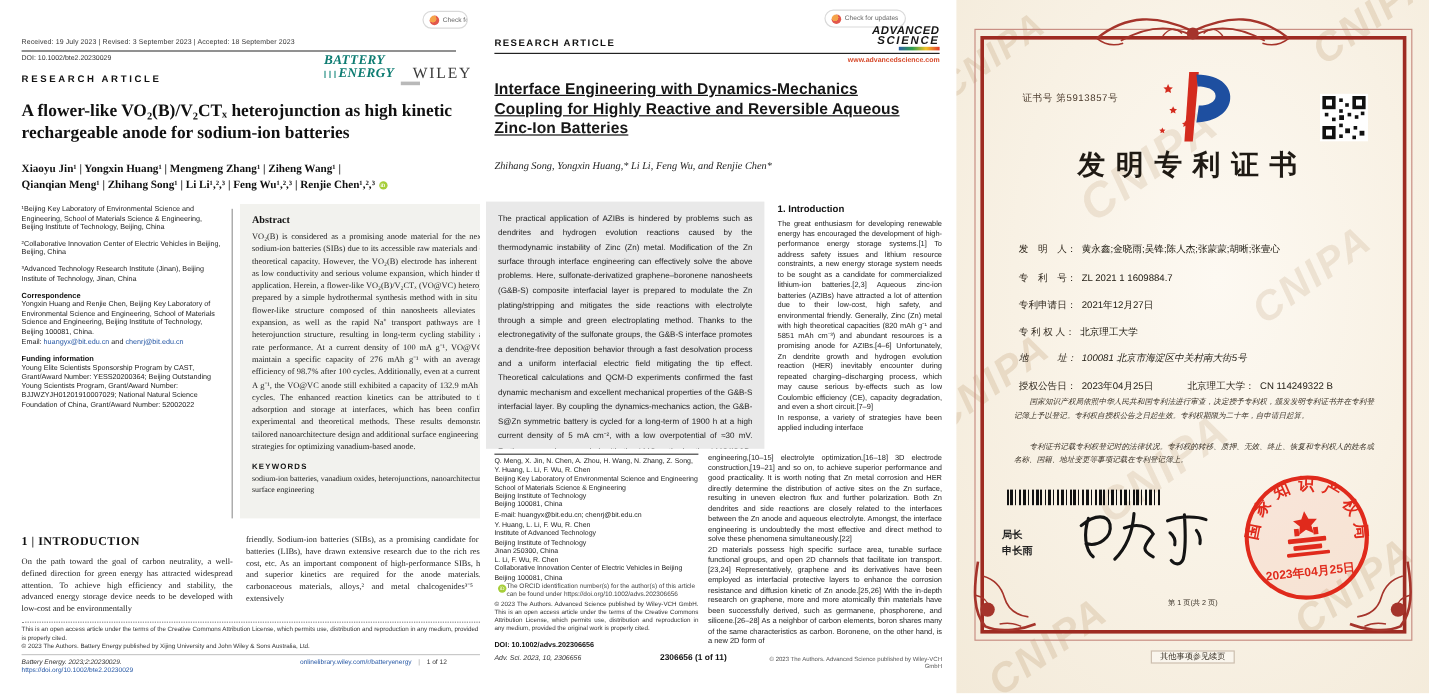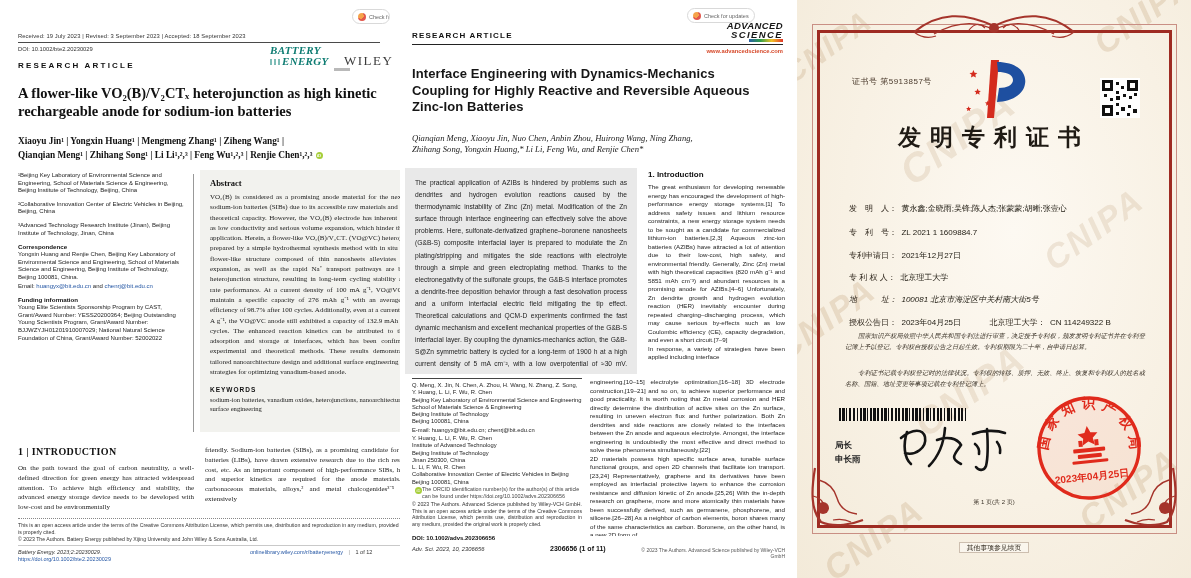--- a/index.html
+++ b/index.html
@@ -50,21 +50,21 @@
   .pl-footer{font-size:5.5px;color:#333;line-height:7px;}
   
   .pm-type{font-size:8px;font-weight:bold;letter-spacing:1.2px;color:#111;}
   .as-logo{text-align:right;font-weight:bold;font-style:italic;color:#161616;}
   .as1{font-size:9.5px;line-height:9px;letter-spacing:.4px;}
   .as2{font-size:9.5px;line-height:9px;letter-spacing:1.4px;}
   .as-bar{margin-left:auto;width:34px;height:2.5px;
           background:linear-gradient(90deg,#2c5fa8,#2e9e49,#f2c327,#e2372b);}
   .pm-rule{height:1.4px;background:#222;}
   .as-url{font-size:5.8px;font-weight:bold;color:#d6492a;text-align:right;}
-  .pm-title{margin:0;font-weight:bold;font-size:13px;line-height:16.5px;color:#161616;letter-spacing:.1px;}
+  .pm-title{margin:0;font-weight:bold;font-size:13px;line-height:16.5px;color:#161616;letter-spacing:.1px;text-decoration:underline;}
   .pm-authors{font-family:"Liberation Serif",serif;font-style:italic;font-size:8.6px;line-height:11px;color:#222;}
   .pm-absbox{background:#e9e9e9;padding:9px 10px;}
   .pm-abs{font-size:6.7px;line-height:12.1px;color:#1c1c1c;}
   .pm-introh{font-size:8px;font-weight:bold;color:#111;}
   .pm-body{font-size:6.2px;line-height:8.5px;color:#1c1c1c;white-space:pre-line;}
   .pm-affil{font-size:5.8px;line-height:7.3px;color:#222;white-space:pre-line;}
   .pm-note{font-size:5.4px;line-height:6.8px;color:#444;white-space:pre-line;}
   .pm-lic{font-size:5.2px;line-height:6.5px;color:#333;}
   .pm-doi{font-size:6px;font-weight:bold;color:#111;}
   .pm-footer-l{font-size:5.8px;font-style:italic;color:#333;}
@@ -170,21 +170,20 @@
       <div class="as1">ADVANCED</div>
       <div class="as2">SCIENCE</div>
       <div class="as-bar"></div>
     </div>
     <div class="abs pm-rule" style="left:12px;top:44px;width:371px;"></div>
     <div class="abs as-url" style="right:14px;top:48px;">www.advancedscience.com</div>
 
     <h1 class="abs pm-title" style="left:12px;top:66px;width:345px;">Interface Engineering with Dynamics-Mechanics Coupling for Highly Reactive and Reversible Aqueous Zinc-Ion Batteries</h1>
 
     <div class="abs pm-authors" style="left:12px;top:133px;width:360px;">
-      <div>Qianqian Meng, Xiaoyu Jin, Nuo Chen, Anbin Zhou, Huirong Wang, Ning Zhang,</div>
       <div>Zhihang Song, Yongxin Huang,* Li Li, Feng Wu, and Renjie Chen*</div>
     </div>
 
     <div class="abs pm-absbox" style="left:5px;top:168px;width:212px;height:188px;overflow:hidden;">
       <div class="pm-abs jt">The practical application of AZIBs is hindered by problems such as dendrites and hydrogen evolution reactions caused by the thermodynamic instability of Zinc (Zn) metal. Modification of the Zn surface through interface engineering can effectively solve the above problems. Here, sulfonate-derivatized graphene–boronene nanosheets (G&amp;B-S) composite interfacial layer is prepared to modulate the Zn plating/stripping and mitigates the side reactions with electrolyte through a simple and green electroplating method. Thanks to the electronegativity of the sulfonate groups, the G&amp;B-S interface promotes a dendrite-free deposition behavior through a fast desolvation process and a uniform interfacial electric field mitigating the tip effect. Theoretical calculations and QCM-D experiments confirmed the fast dynamic mechanism and excellent mechanical properties of the G&amp;B-S interfacial layer. By coupling the dynamics-mechanics action, the G&amp;B-S@Zn symmetric battery is cycled for a long-term of 1900 h at a high current density of 5 mA cm⁻², with a low overpotential of ≈30 mV. Furthermore, when coupled with the LMO cathode, the LMO//G&amp;B-S@Zn cell also exhibits excellent performance, indicating the durability of the G&amp;B-S@Zn anode. Accordingly, this novel multifunctional interfacial layer offers a promising approach to significantly enhance the electrochemical performance of AZIBs.</div>
     </div>
 
     <div class="abs pm-introh" style="left:248px;top:170px;">1. Introduction</div>
     <div class="abs pm-body jt" style="left:248px;top:183px;width:137px;height:190px;overflow:hidden;">The great enthusiasm for developing renewable energy has encouraged the development of high-performance energy storage systems.[1] To address safety issues and lithium resource constraints, a new energy storage system needs to be sought as a candidate for commercialized lithium-ion batteries.[2,3] Aqueous zinc-ion batteries (AZIBs) have attracted a lot of attention due to their low-cost, high safety, and environmental friendly. Generally, Zinc (Zn) metal with high theoretical capacities (820 mAh g⁻¹ and 5851 mAh cm⁻³) and abundant resources is a promising anode for AZIBs.[4–6] Unfortunately, Zn dendrite growth and hydrogen evolution reaction (HER) inevitably encounter during repeated charging–discharging process, which may cause serious by-effects such as low Coulombic efficiency (CE), capacity degradation, and even a short circuit.[7–9]
 In response, a variety of strategies have been applied including interface</div>

